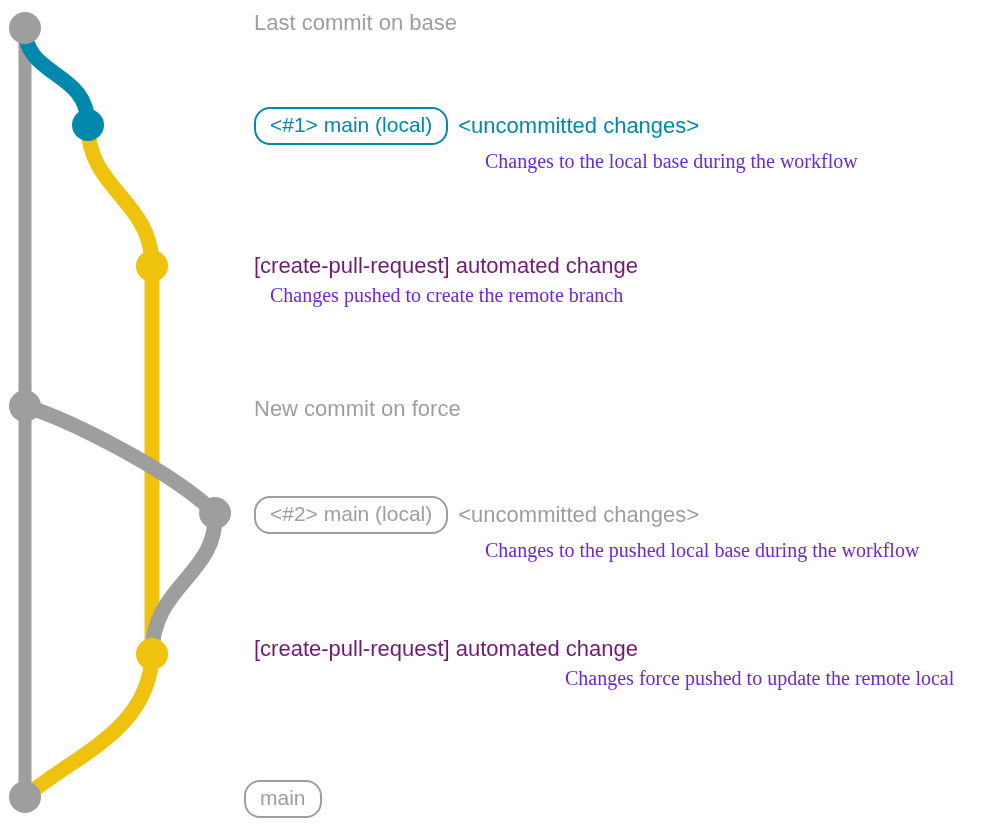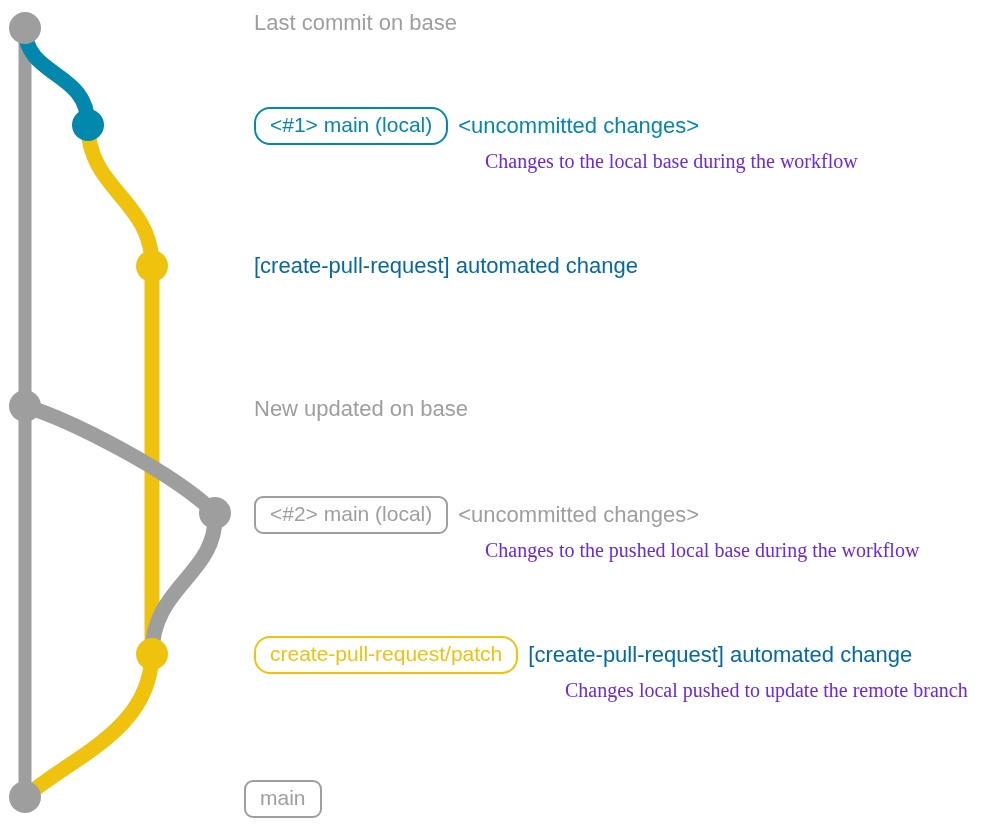--- a/index.html
+++ b/index.html
@@ -52,30 +52,30 @@
     padding: 4px 14px 6px 14px;
     font-size: 21px;
     line-height: 24px;
     color: #9e9e9e;
     background: #ffffff;
     font-family: "Liberation Sans", sans-serif;
     text-align: right;
   }
   .pill.teal   { border-color: #0288ad; color: #0288ad; }
   .pill.yellow { border-color: #efc20e; color: #efc20e; }
-  .pill.gray   { border-color: #9e9e9e; color: #9e9e9e; border-radius: 9px; }
+  .pill.gray   { border-color: #9e9e9e; color: #9e9e9e; }
 
   .subject {
     font-size: 22px;
     line-height: 26px;
     font-family: "Liberation Sans", sans-serif;
     white-space: nowrap;
   }
   .subject.teal   { color: #0288ad; }
-  .subject.yellow { color: #0369a1; }
+  .subject.yellow { color: #701a75; }
   .subject.gray   { color: #9e9e9e; }
 
   .desc {
     font-family: "Liberation Serif", serif;
     font-size: 20px;
     line-height: 24px;
     color: #6d28d9;
     white-space: nowrap;
     margin-top: 4px;
   }
@@ -121,42 +121,42 @@
       <span class="pill teal">&lt;#1&gt; main (local)</span>
       <span class="subject teal">&lt;uncommitted changes&gt;</span>
     </div>
     <div class="desc" style="margin-left:231px;">Changes to the local base during the workflow</div>
   </div>
 
   <div class="row" style="left:254px; top:253px;">
     <div class="row-head">
       <span class="subject yellow">[create-pull-request] automated change</span>
     </div>
+    <div class="desc" style="margin-left:16px;">Changes pushed to create the remote branch</div>
   </div>
 
   <div class="row" style="left:254px; top:396px;">
     <div class="row-head">
-      <span class="subject gray">New updated on base</span>
+      <span class="subject gray">New commit on force</span>
     </div>
   </div>
 
   <div class="row" style="left:254px; top:496px;">
     <div class="row-head">
       <span class="pill gray">&lt;#2&gt; main (local)</span>
       <span class="subject gray">&lt;uncommitted changes&gt;</span>
     </div>
     <div class="desc" style="margin-left:231px;">Changes to the pushed local base during the workflow</div>
   </div>
 
   <div class="row" style="left:254px; top:636px;">
     <div class="row-head">
-      <span class="pill yellow">create-pull-request/patch</span>
       <span class="subject yellow">[create-pull-request] automated change</span>
     </div>
-    <div class="desc" style="margin-left:311px;">Changes local pushed to update the remote branch</div>
+    <div class="desc" style="margin-left:311px;">Changes force pushed to update the remote local</div>
   </div>
 
   <div class="row" style="left:244px; top:780px;">
     <div class="row-head">
       <span class="pill gray">main</span>
     </div>
   </div>
 
 </div>
 

